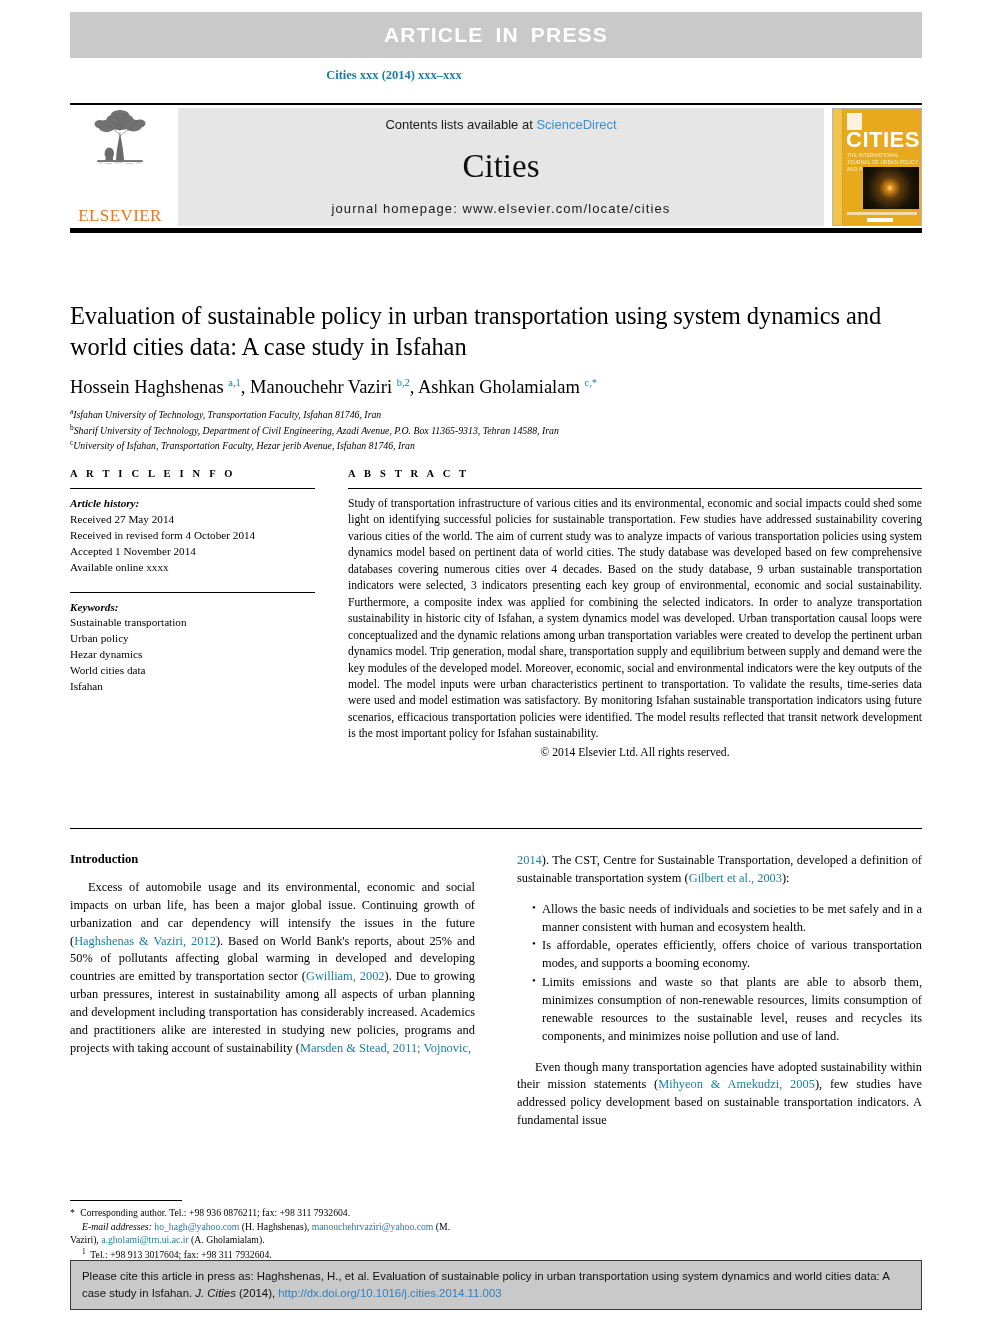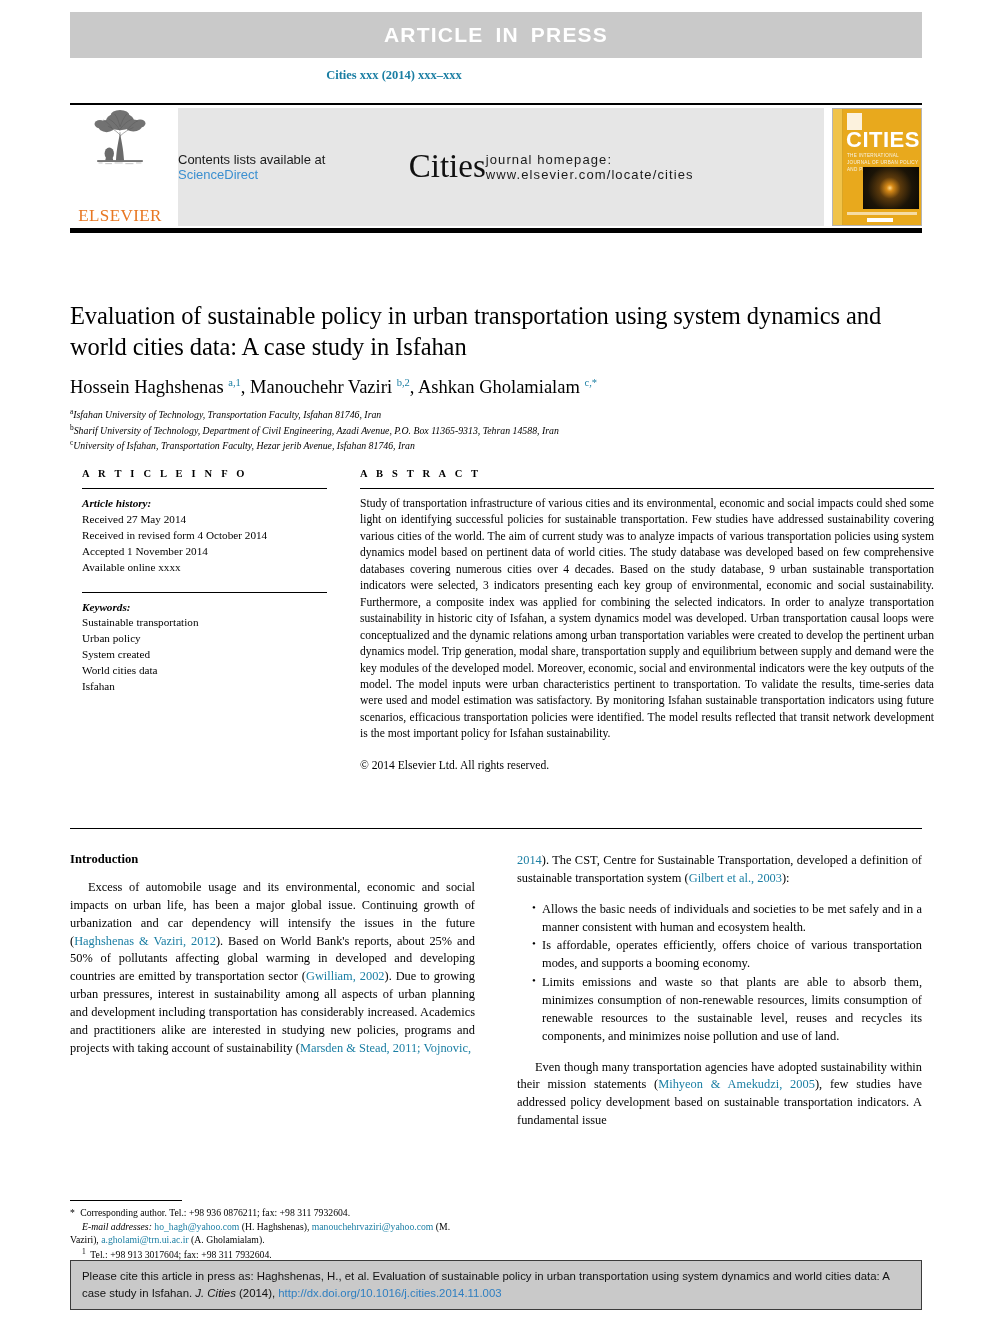--- a/index.html
+++ b/index.html
@@ -95,21 +95,21 @@
     color: #e87722;
     line-height: 1;
     margin-top: 1px;
   }
   .masthead-center {
     flex: 1 1 auto;
     background: #e6e6e6;
     margin-left: 8px;
     margin-right: 8px;
     display: flex;
-    flex-direction: row;
+    flex-direction: column;
     justify-content: space-between;
     align-items: center;
     padding: 9px 0 10px 0;
     box-sizing: border-box;
   }
   .contents-line {
     font-family: "Liberation Sans", sans-serif;
     font-size: 13px;
     color: #1a1a1a;
   }
@@ -237,21 +237,21 @@
   }
   .affils sup {
     font-style: normal;
     font-size: 7.4px;
     vertical-align: super;
   }
 
   
   .infoabs {
     position: absolute;
-    left: 82px;
+    left: 70px;
     top: 468px;
     width: 852px;
     display: flex;
   }
   .col-info {
     flex: 0 0 245px;
     width: 245px;
   }
   .col-gap { flex: 0 0 33px; }
   .col-abs {
@@ -285,22 +285,22 @@
     font-size: 11.6px;
     line-height: 1.42;
     text-align: justify;
     color: #000;
     margin: 0;
   }
   .abs-copy {
     font-family: "Liberation Serif", serif;
     font-size: 11.6px;
     line-height: 1.42;
-    text-align: left;
-    margin-top: 15px;
+    text-align: center;
+    margin-top: 2px;
   }
 
   
   .body-rule {
     position: absolute;
     left: 70px;
     top: 828px;
     width: 852px;
     border-top: 1px solid #000;
   }
@@ -508,21 +508,21 @@
         <div>Received in revised form 4 October 2014</div>
         <div>Accepted 1 November 2014</div>
         <div>Available online xxxx</div>
       </div>
       <div class="info-spacer"></div>
       <div class="thin-rule"></div>
       <div class="info-group">
         <div class="lbl">Keywords:</div>
         <div>Sustainable transportation</div>
         <div>Urban policy</div>
-        <div>System created</div>
+        <div>Hezar dynamics</div>
         <div>World cities data</div>
         <div>Isfahan</div>
       </div>
     </div>
 
     <div class="col-gap"></div>
 
     <div class="col-abs">
       <div class="sect-head">A B S T R A C T</div>
       <div class="thin-rule"></div>

